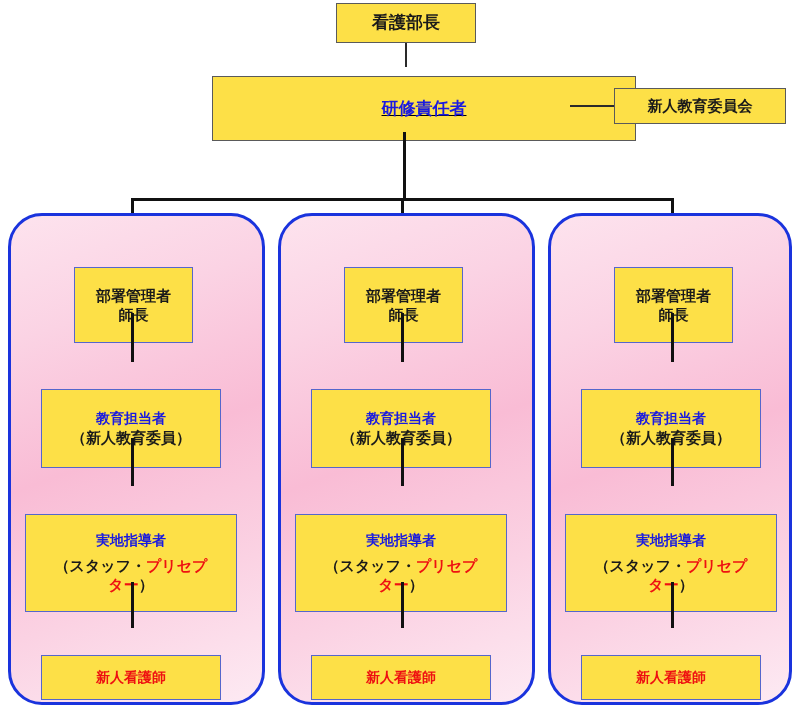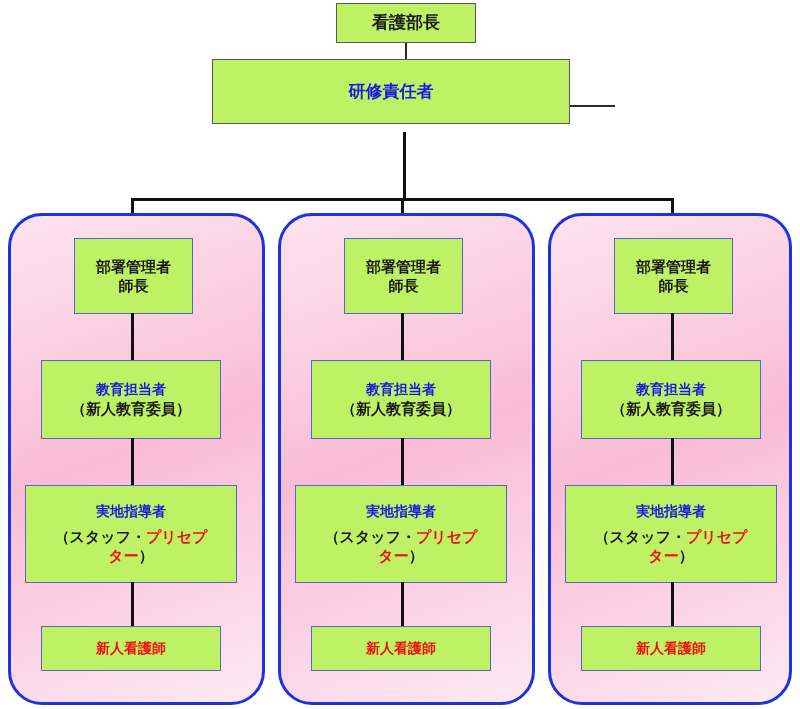--- a/index.html
+++ b/index.html
@@ -15,33 +15,34 @@
     width: 800px;
     height: 709px;
     background: #ffffff;
     overflow: hidden;
   }
 
   
   .box {
     position: absolute;
     box-sizing: border-box;
-    background: #bef264;
+    background: #fde047;
     display: flex;
     flex-direction: column;
     align-items: center;
     justify-content: center;
     text-align: center;
     line-height: 1.28;
   }
   .box-gray {
     border: 1.6px solid #5a5a5a;
   }
   .box-blue {
     border: 1.4px solid #5566cc;
+    margin-top: 29px;
   }
 
   .t-black { color: #1a1a1a; }
   .t-blue  { color: #1a1ae0; font-weight: bold; }
   .t-red   { color: #ee1111; font-weight: bold; }
 
   .lbl-main { font-size: 17px; font-weight: bold; }
   .lbl-sub  { font-size: 15px; font-weight: bold; }
   .lbl-mid  { font-size: 14px; font-weight: bold; }
 
@@ -81,26 +82,29 @@
 <body>
 
 <div id="chart-root">
 
   <div class="box box-gray" style="left:336px; top:3px; width:140px; height:40px;">
     <span class="lbl-main t-black">看護部長</span>
   </div>
 
   <div class="line-thin-v" style="left:405px; top:43px; height:24px;"></div>
 
-  <div class="box box-gray" style="left:212px; top:59px; width:358px; height:65px;">
+  <div class="box box-gray" style="left:212px; top:76px; width:424px; height:65px;text-decoration:underline;">
     <span class="lbl-main t-blue">研修責任者</span>
   </div>
 
   <div class="line-thin-h" style="left:570px; top:105px; width:45px;"></div>
 
+  <div class="box box-gray" style="left:614px; top:88px; width:172px; height:36px;">
+    <span class="lbl-sub t-black">新人教育委員会</span>
+  </div>
 
   <div class="line-v" style="left:403px; top:132px; height:68px;"></div>
 
   <div class="line-v" style="left:133px; top:198px; width:540px; height:3px;"></div>
 
   <div class="line-v" style="left:131px; top:198px; height:42px;"></div>
   <div class="line-v" style="left:401px; top:198px; height:42px;"></div>
   <div class="line-v" style="left:671px; top:198px; height:42px;"></div>
 
   <div class="group-panel" style="left:8px; top:213px; width:257px; height:492px;"></div>

